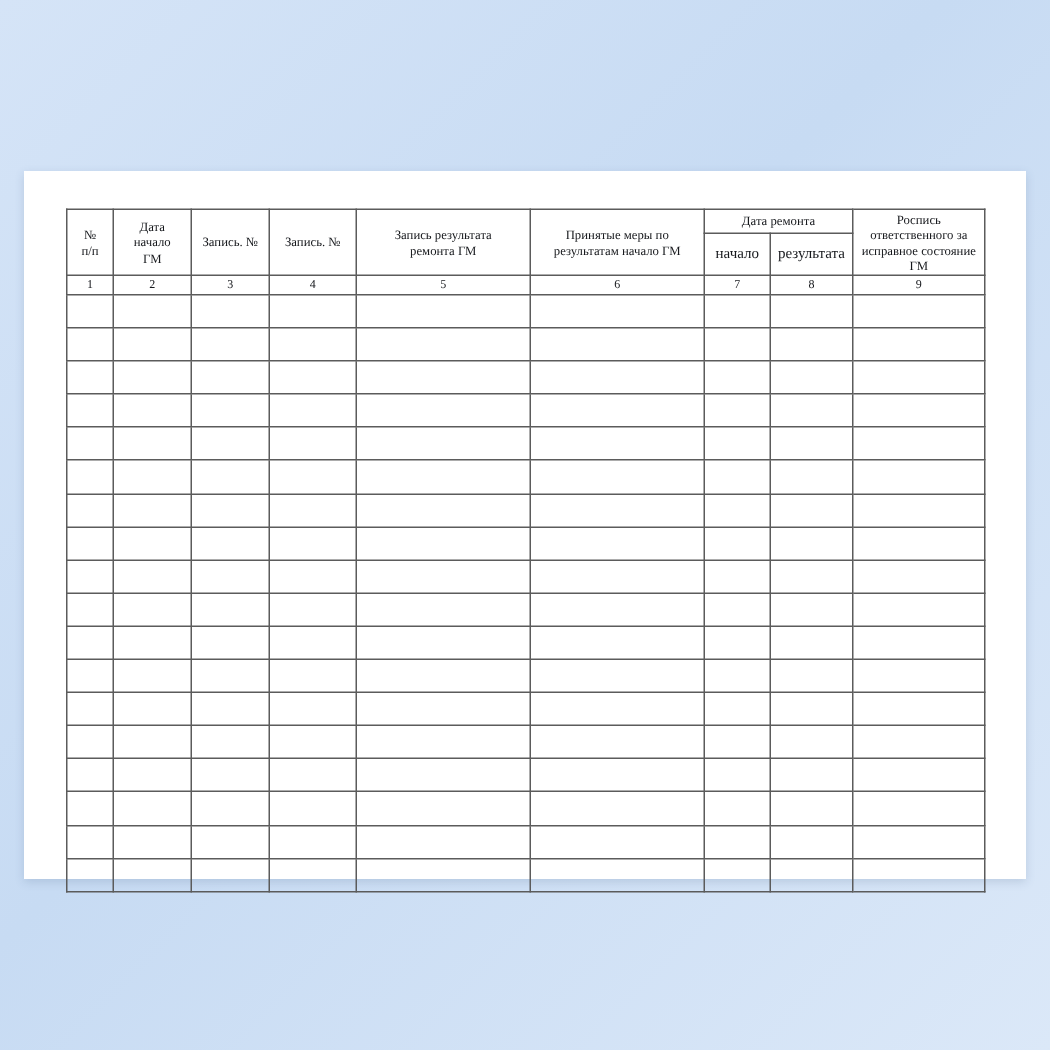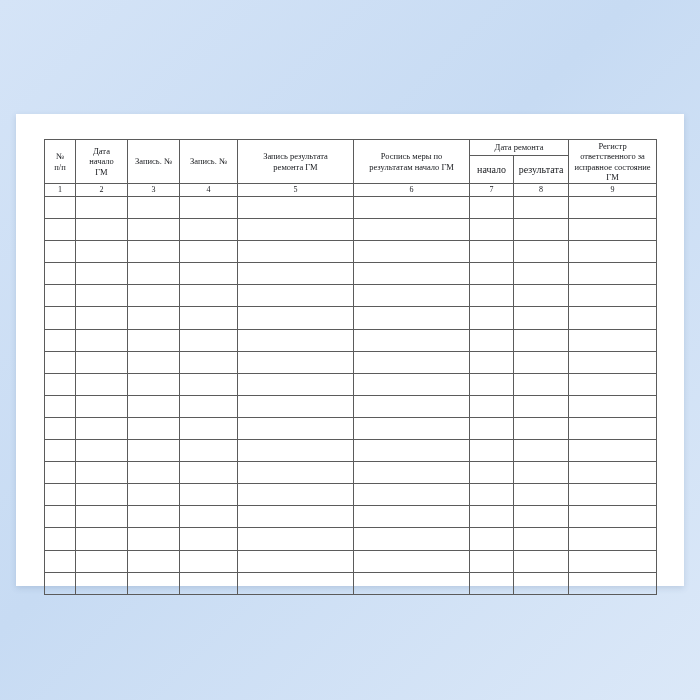--- a/index.html
+++ b/index.html
@@ -118,26 +118,26 @@
               <div>начало</div>
               <div>ГМ</div>
             </th>
             <th class="head-cell" rowspan="2">Запись. №</th>
             <th class="head-cell" rowspan="2">Запись. №</th>
             <th class="head-cell" rowspan="2">
               <div>Запись результата</div>
               <div>ремонта ГМ</div>
             </th>
             <th class="head-cell" rowspan="2">
-              <div>Роспись меры по</div>
+              <div>Принятые меры по</div>
               <div>результатам начало ГМ</div>
             </th>
             <th class="head-group" colspan="2">Дата ремонта</th>
             <th class="head-cell" rowspan="2">
-              <div>Регистр</div>
+              <div>Роспись</div>
               <div>ответственного за</div>
               <div>исправное состояние</div>
               <div>ГМ</div>
             </th>
           </tr>
           <tr>
             <th class="head-sub">начало</th>
             <th class="head-sub">результата</th>
           </tr>
           <tr>

